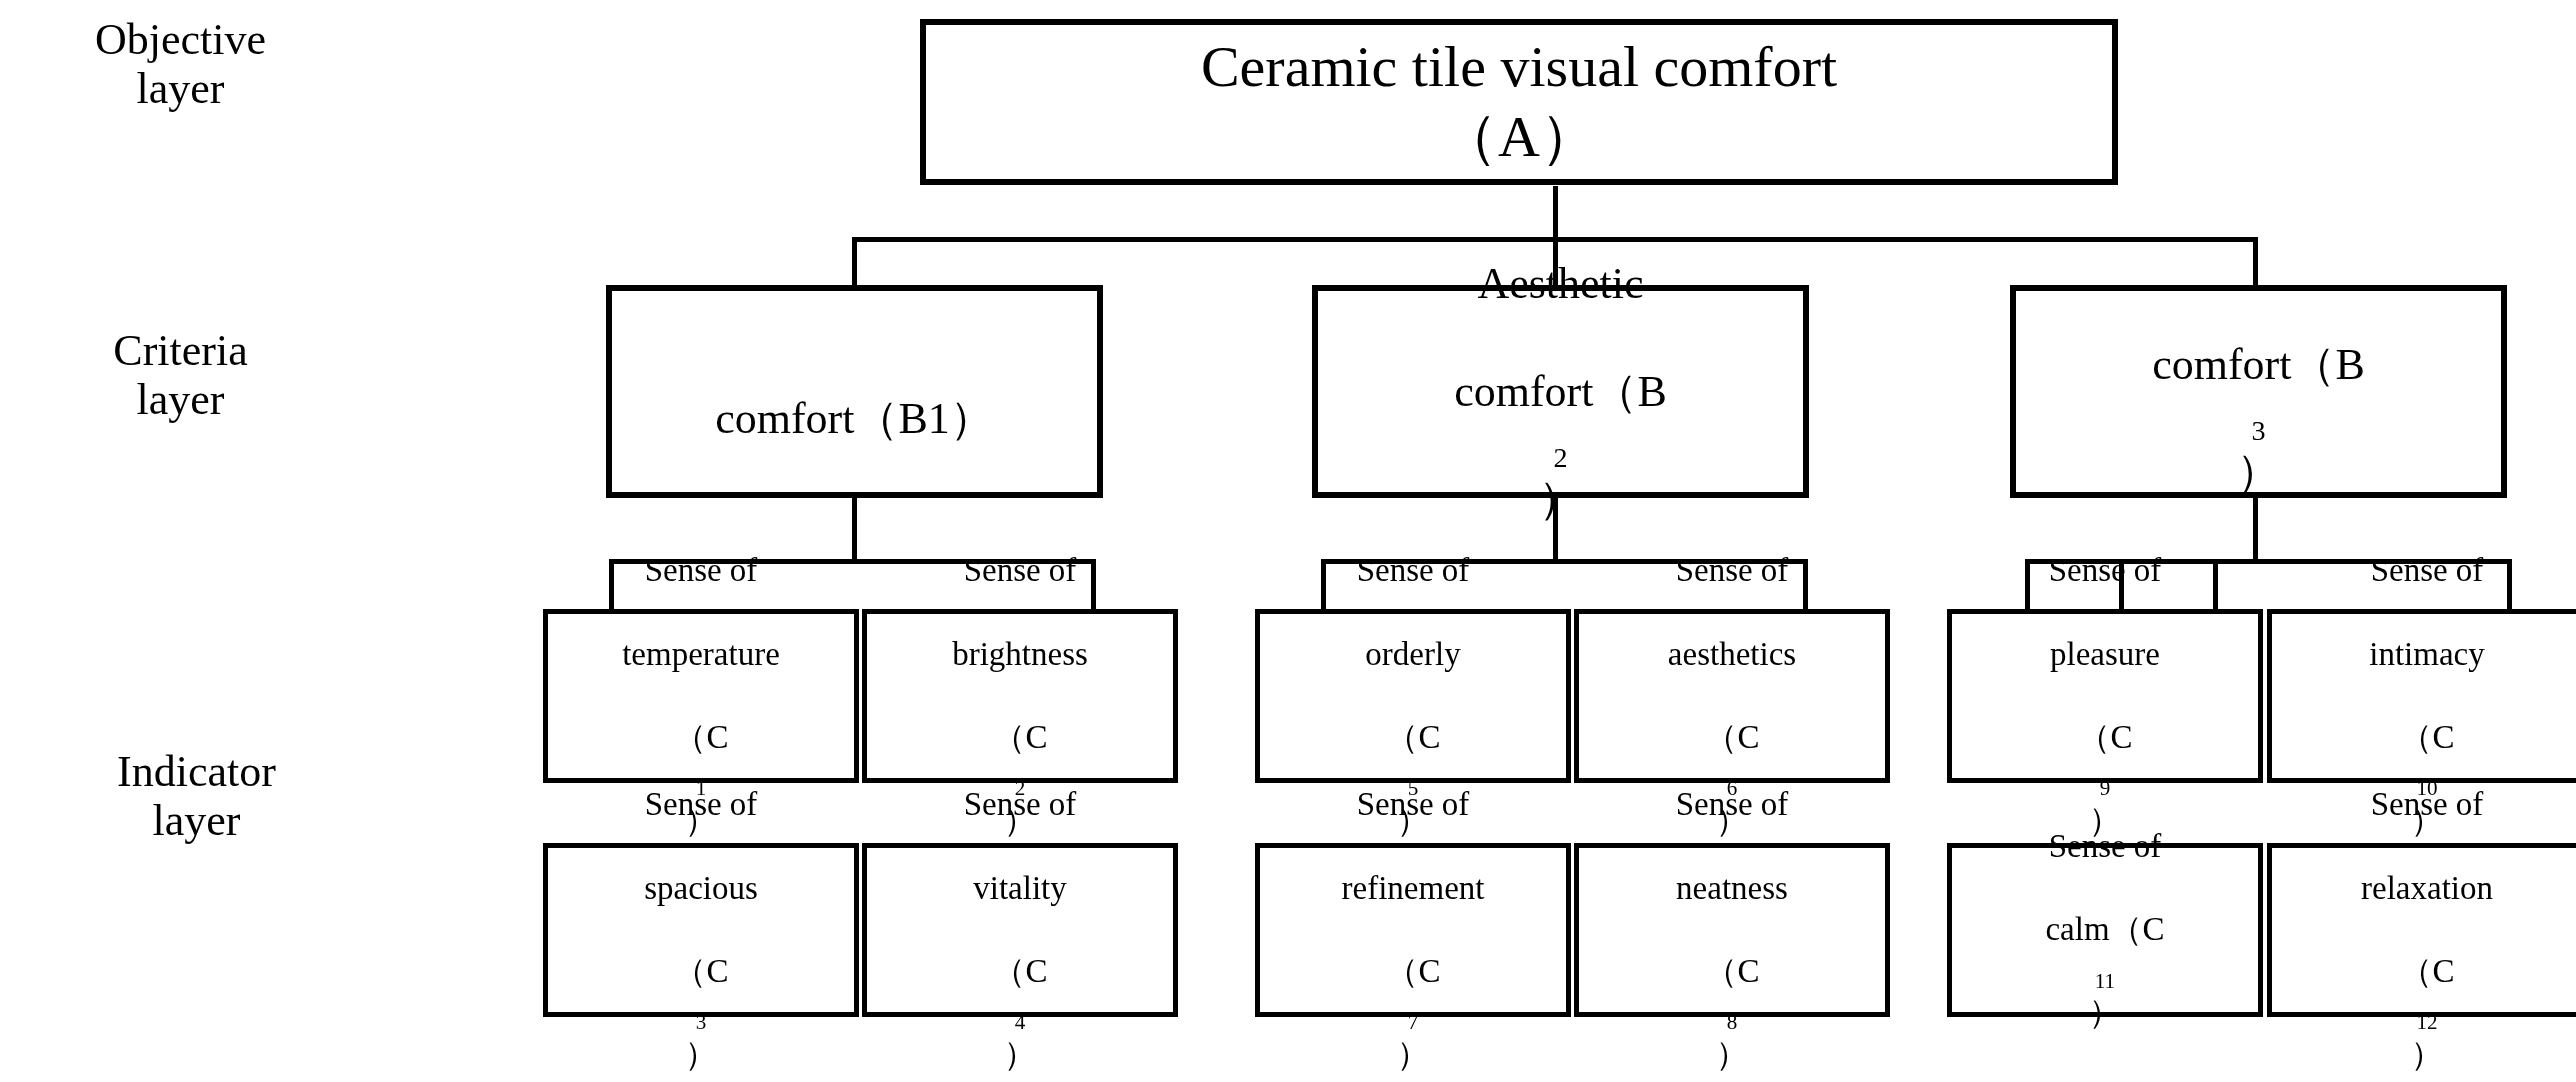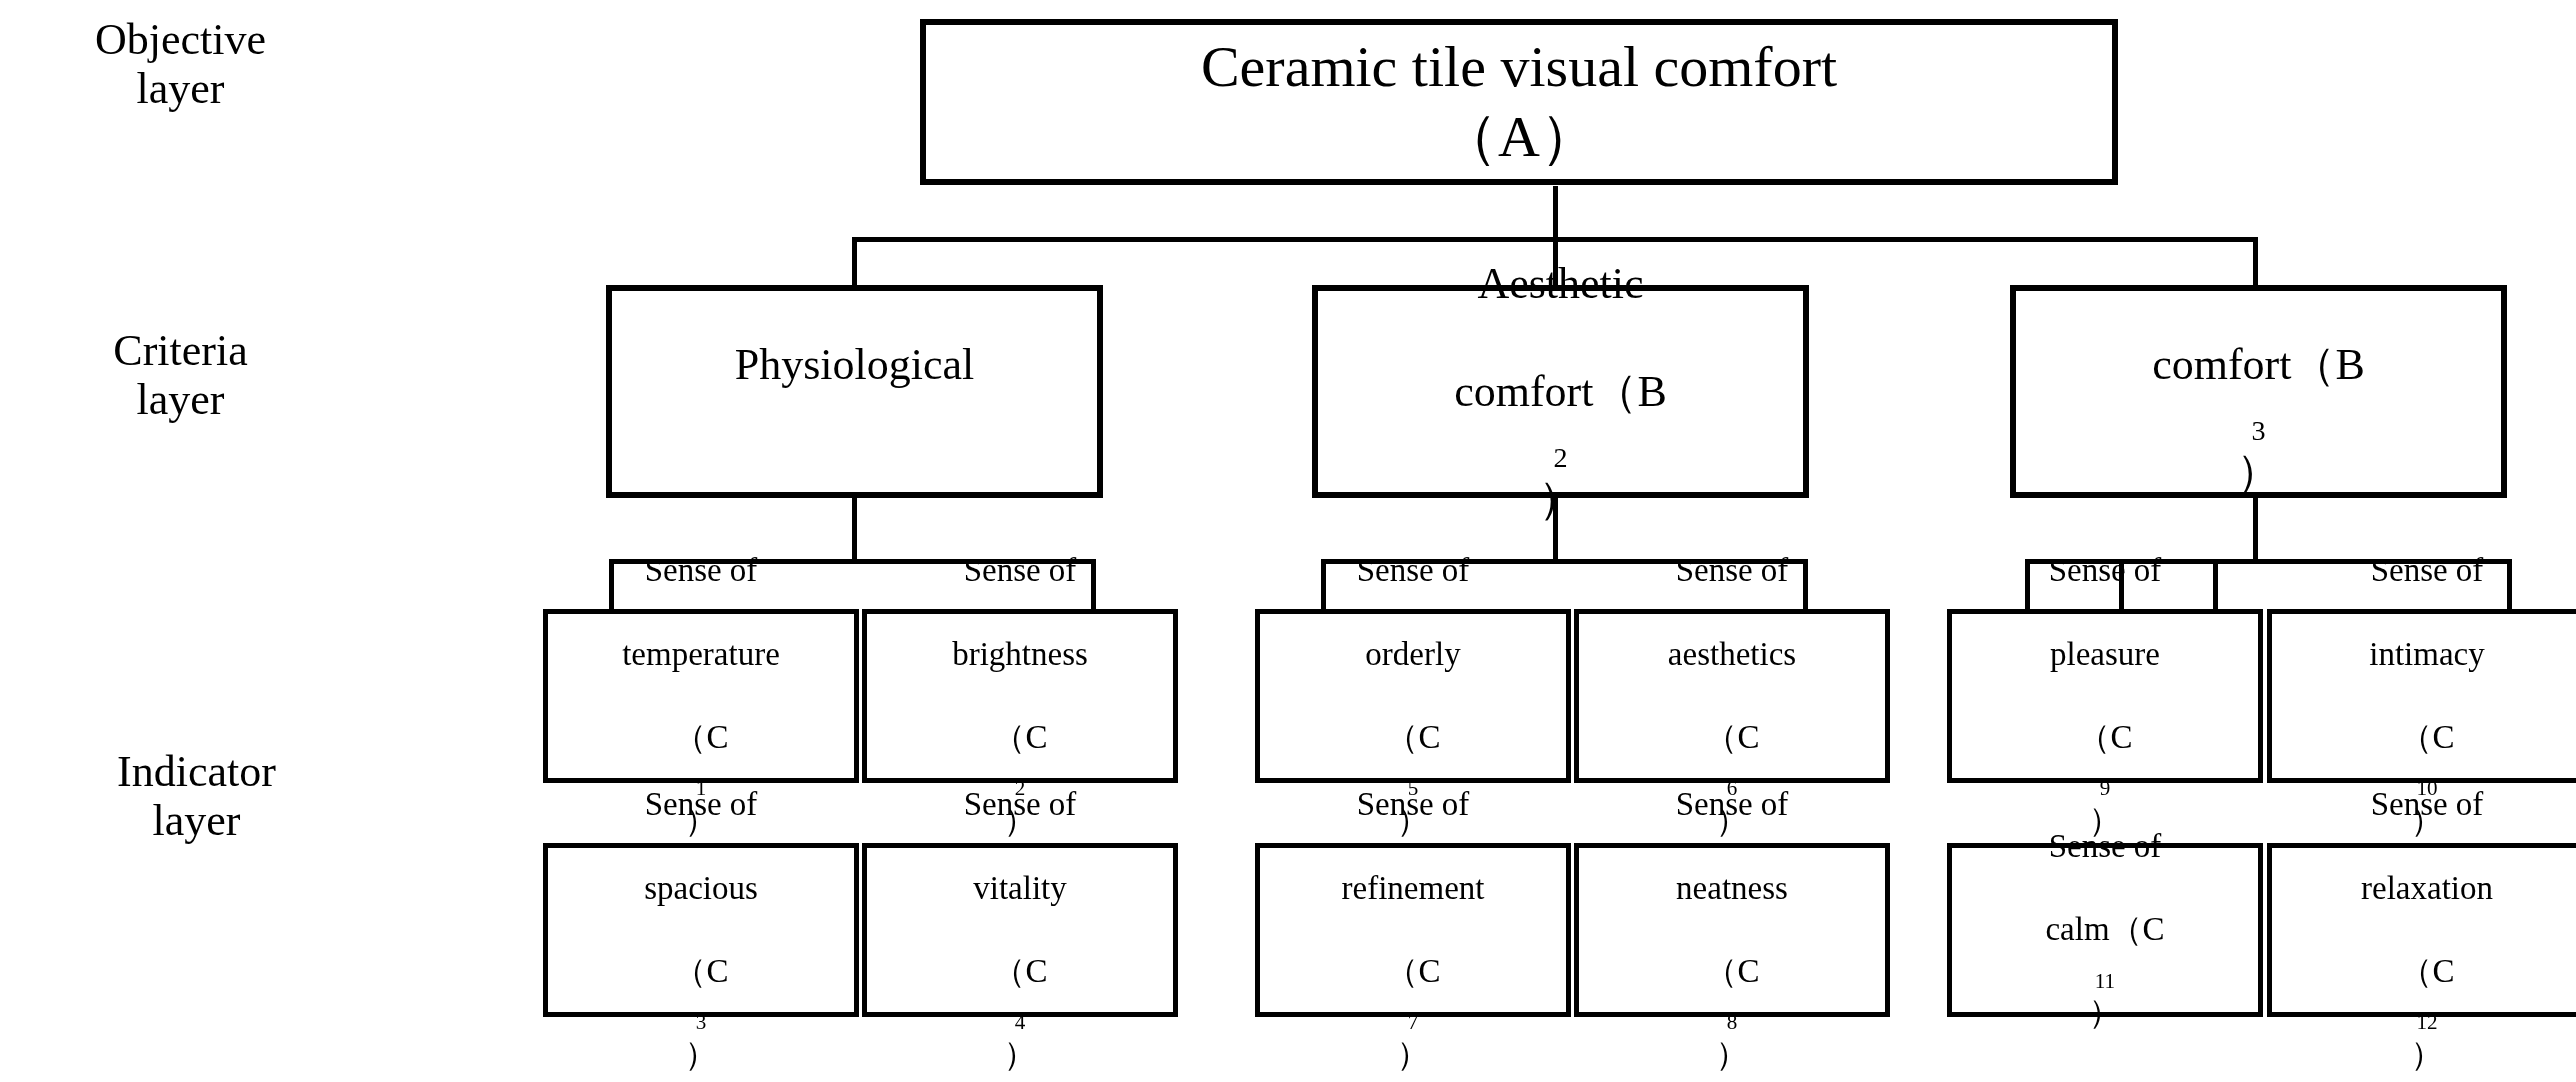--- a/index.html
+++ b/index.html
@@ -104,21 +104,22 @@
   <div class="vline" style="left:1528px; top:186px; height:52px;"></div>
 
   <div class="hline" style="left:827px; top:237px; width:1406px;"></div>
 
   <div class="vline" style="left:827px; top:237px; height:50px;"></div>
   <div class="vline" style="left:1528px; top:237px; height:50px;"></div>
   <div class="vline" style="left:2228px; top:237px; height:50px;"></div>
 
   <div class="node node-b" style="left:581px; top:285px; width:497px; height:213px;">
     <span>
-      <span>Physiological</span><br>
+      <br>
+      <span>comfort（B1）</span>
     </span>
   </div>
 
   <div class="node node-b" style="left:1287px; top:285px; width:497px; height:213px;">
     <span>
       <span>Aesthetic</span><br>
       <span>comfort（B</span><sub>2</sub><span>）</span>
     </span>
   </div>
 

